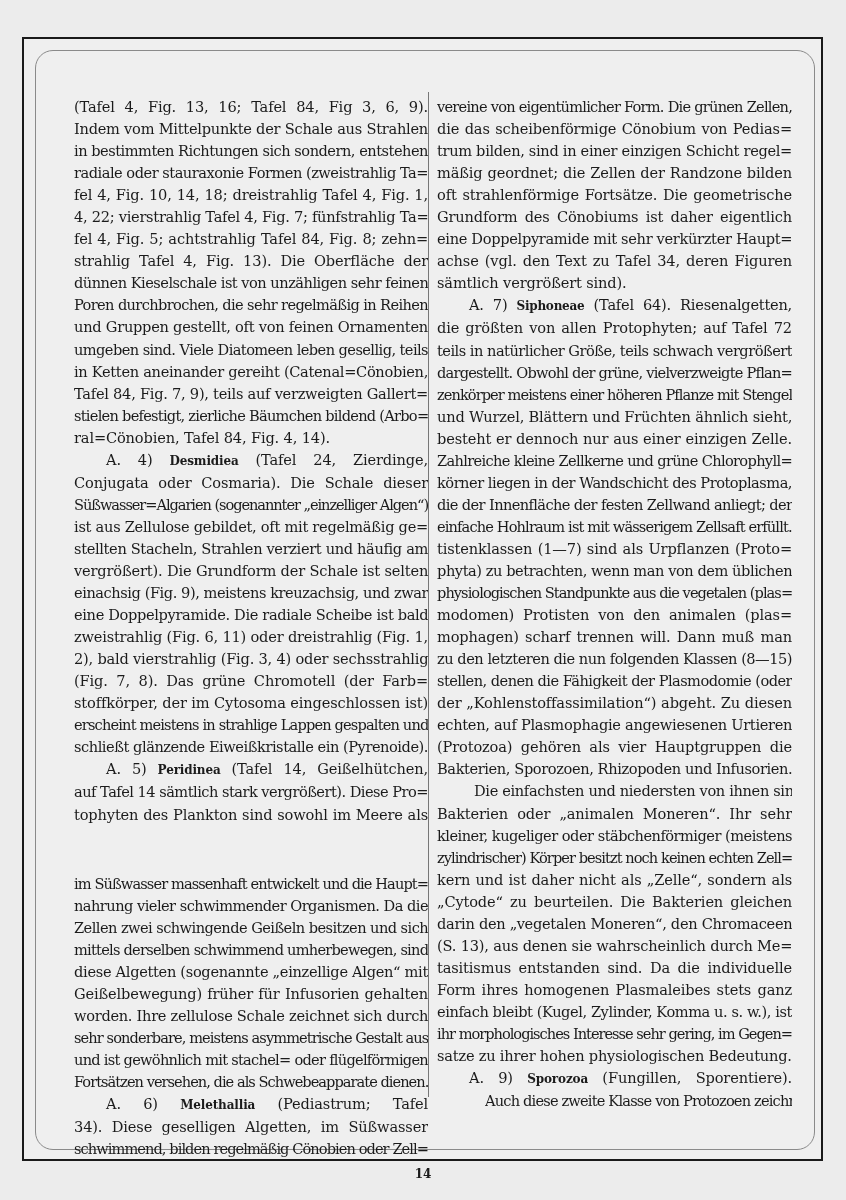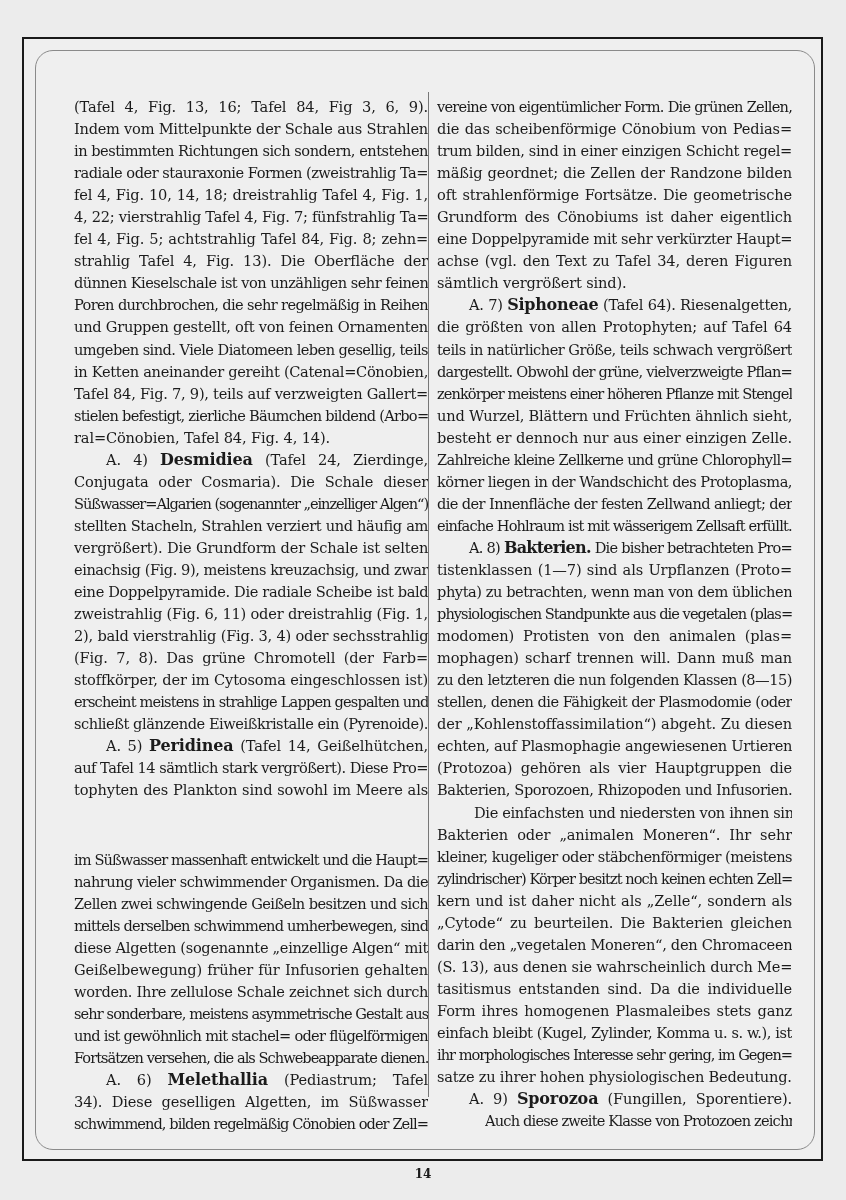--- a/index.html
+++ b/index.html
@@ -21,21 +21,21 @@
   .column {
     position:absolute; top:96px; width:354px;
     font-family: "DejaVu Serif", serif; font-size:14.6px; line-height:22.05px;
     text-align:justify; letter-spacing:-0.15px;
   }
   .col-left { left:74px; }
   .col-right { left:437px; width:355px; }
   .line { display:block; white-space:nowrap; text-align:justify; text-align-last:justify; overflow:hidden; }
   .line.last { text-align-last:left; }
   .line.indent { padding-left:32px; }
-  .hd { font-weight:bold; font-size:16px; }
+  .hd { font-weight:bold; font-size:12px; }
   .page-number {
     position:absolute; left:0; width:846px; top:1167px; text-align:center;
     font-family:"DejaVu Serif", serif; font-size:12px; font-weight:bold;
   }
 </style>
 </head>
 <body>
 
 <div class="outer-frame"></div>
 <div class="inner-frame"></div>
@@ -54,20 +54,21 @@
     <span class="line" style="letter-spacing: -0.639796px;"><span>Poren durchbrochen, die sehr regelmäßig in Reihen</span></span>
     <span class="line" style="letter-spacing: -0.256383px;"><span>und Gruppen gestellt, oft von feinen Ornamenten</span></span>
     <span class="line" style="letter-spacing: -0.581373px;"><span>umgeben sind. Viele Diatomeen leben gesellig, teils</span></span>
     <span class="line" style="letter-spacing: -0.320213px;"><span>in Ketten aneinander gereiht (Catenal=Cönobien,</span></span>
     <span class="line" style="letter-spacing: -0.265385px;"><span>Tafel 84, Fig. 7, 9), teils auf verzweigten Gallert=</span></span>
     <span class="line" style="letter-spacing: -0.746154px;"><span>stielen befestigt, zierliche Bäumchen bildend (Arbo=</span></span>
     <span class="line last"><span>ral=Cönobien, Tafel 84, Fig. 4, 14).</span></span>
     <span class="line indent"><span>A. 4) </span><span class="hd">Desmidiea</span><span> (Tafel 24, Zierdinge,</span></span>
     <span class="line"><span>Conjugata oder Cosmaria). Die Schale dieser</span></span>
     <span class="line" style="letter-spacing: -1.07308px;"><span>Süßwasser=Algarien (sogenannter „einzelliger Algen“)</span></span>
+    <span class="line" style="letter-spacing: -0.27px;"><span>ist aus Zellulose gebildet, oft mit regelmäßig ge=</span></span>
     <span class="line" style="letter-spacing: -0.35px;"><span>stellten Stacheln, Strahlen verziert und häufig am</span></span>
     <span class="line" style="letter-spacing: -0.170833px;"><span>vergrößert). Die Grundform der Schale ist selten</span></span>
     <span class="line" style="letter-spacing: -0.45px;"><span>einachsig (Fig. 9), meistens kreuzachsig, und zwar</span></span>
     <span class="line" style="letter-spacing: -0.354082px;"><span>eine Doppelpyramide. Die radiale Scheibe ist bald</span></span>
     <span class="line" style="letter-spacing: -0.207692px;"><span>zweistrahlig (Fig. 6, 11) oder dreistrahlig (Fig. 1,</span></span>
     <span class="line" style="letter-spacing: -0.207692px;"><span>2), bald vierstrahlig (Fig. 3, 4) oder sechsstrahlig</span></span>
     <span class="line"><span>(Fig. 7, 8). Das grüne Chromotell (der Farb=</span></span>
     <span class="line"><span>stoffkörper, der im Cytosoma eingeschlossen ist)</span></span>
     <span class="line" style="letter-spacing: -0.842308px;"><span>erscheint meistens in strahlige Lappen gespalten und</span></span>
     <span class="line last" style="letter-spacing: -0.463725px;"><span>schließt glänzende Eiweißkristalle ein (Pyrenoide).</span></span>
@@ -92,31 +93,30 @@
     <span class="line" style="letter-spacing: -0.777451px;"><span>vereine von eigentümlicher Form. Die grünen Zellen,</span></span>
     <span class="line"><span>die das scheibenförmige Cönobium von Pedias=</span></span>
     <span class="line" style="letter-spacing: -0.33px;"><span>trum bilden, sind in einer einzigen Schicht regel=</span></span>
     <span class="line"><span>mäßig geordnet; die Zellen der Randzone bilden</span></span>
     <span class="line"><span>oft strahlenförmige Fortsätze. Die geometrische</span></span>
     <span class="line"><span>Grundform des Cönobiums ist daher eigentlich</span></span>
     <span class="line" style="letter-spacing: -0.323913px;"><span>eine Doppelpyramide mit sehr verkürzter Haupt=</span></span>
     <span class="line"><span>achse (vgl. den Text zu Tafel 34, deren Figuren</span></span>
     <span class="line last"><span>sämtlich vergrößert sind).</span></span>
     <span class="line indent" style="letter-spacing: -0.243023px;"><span>A. 7) </span><span class="hd">Siphoneae</span><span> (Tafel 64). Riesenalgetten,</span></span>
-    <span class="line"><span>die größten von allen Protophyten; auf Tafel 64</span></span>
+    <span class="line"><span>die größten von allen Protophyten; auf Tafel 72</span></span>
     <span class="line" style="letter-spacing: -0.515385px;"><span>teils in natürlicher Größe, teils schwach vergrößert</span></span>
     <span class="line" style="letter-spacing: -0.784615px;"><span>dargestellt. Obwohl der grüne, vielverzweigte Pflan=</span></span>
     <span class="line" style="letter-spacing: -0.938462px;"><span>zenkörper meistens einer höheren Pflanze mit Stengel</span></span>
     <span class="line" style="letter-spacing: -0.191667px;"><span>und Wurzel, Blättern und Früchten ähnlich sieht,</span></span>
     <span class="line"><span>besteht er dennoch nur aus einer einzigen Zelle.</span></span>
     <span class="line" style="letter-spacing: -0.67px;"><span>Zahlreiche kleine Zellkerne und grüne Chlorophyll=</span></span>
     <span class="line" style="letter-spacing: -0.496939px;"><span>körner liegen in der Wandschicht des Protoplasma,</span></span>
     <span class="line" style="letter-spacing: -0.611538px;"><span>die der Innenfläche der festen Zellwand anliegt; der</span></span>
     <span class="line last" style="letter-spacing: -0.872222px;"><span>einfache Hohlraum ist mit wässerigem Zellsaft erfüllt.</span></span>
-    <span class="line indent" style="letter-spacing: -0.772222px;"><span>A. 8) </span><span class="hd">Bakterien.</span><span> Die bisher betrachteten Pro=</span></span>
     <span class="line"><span>tistenklassen (1—7) sind als Urpflanzen (Proto=</span></span>
     <span class="line" style="letter-spacing: -0.447872px;"><span>phyta) zu betrachten, wenn man von dem üblichen</span></span>
     <span class="line" style="letter-spacing: -0.957692px;"><span>physiologischen Standpunkte aus die vegetalen (plas=</span></span>
     <span class="line"><span>modomen) Protisten von den animalen (plas=</span></span>
     <span class="line"><span>mophagen) scharf trennen will. Dann muß man</span></span>
     <span class="line" style="letter-spacing: -0.496939px;"><span>zu den letzteren die nun folgenden Klassen (8—15)</span></span>
     <span class="line" style="letter-spacing: -0.55px;"><span>stellen, denen die Fähigkeit der Plasmodomie (oder</span></span>
     <span class="line"><span>der „Kohlenstoffassimilation“) abgeht. Zu diesen</span></span>
     <span class="line" style="letter-spacing: -0.302174px;"><span>echten, auf Plasmophagie angewiesenen Urtieren</span></span>
     <span class="line"><span>(Protozoa) gehören als vier Hauptgruppen die</span></span>

